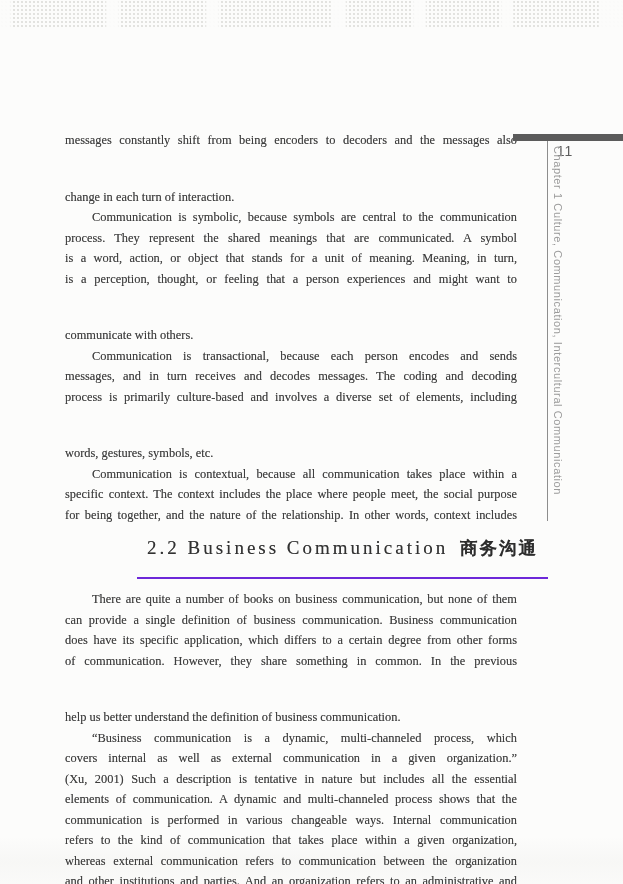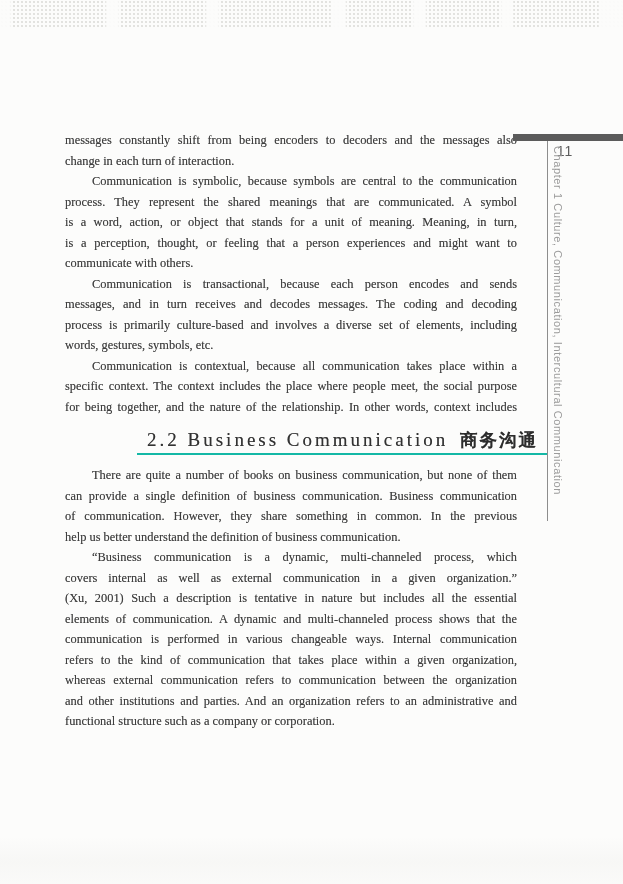--- a/index.html
+++ b/index.html
@@ -32,27 +32,27 @@
     position:absolute;left:65px;top:130px;width:452px;
     color:#3e3e3e;font-size:12.4px;
     text-shadow:0 0 .5px rgba(70,70,70,.55);
   }
   .para{margin:0;}
   .jline{
     height:20.5px;line-height:20.5px;
     text-align:justify;text-align-last:justify;
     overflow:hidden;white-space:nowrap0;
   }
-  .jline.plast{text-align-last:left;}
+  .jline.plast{text-align-last:left;margin-top:36px;}
   .jline.indent{text-indent:27px;}
   
   .section-heading{
     position:relative;
     margin:11px 0 10px 72px;width:411px;
-    padding-bottom:1px;border-bottom:2px solid #14b8a6;
+    padding-bottom:17px;border-bottom:2px solid #6d28d9;
     text-align:center;font-weight:normal;white-space:nowrap;
   }
   .h-en{font-size:19px;letter-spacing:3px;color:#323232;}
   .h-zh{
     font-size:17.5px;font-weight:bold;letter-spacing:2px;margin-left:7px;
     color:#2c2c2c;font-family:"Liberation Sans", sans-serif;
   }
   
   .accent-bar{position:absolute;left:513px;top:134px;width:110px;height:7px;background:#5b5b5b;}
   .side-rule{position:absolute;left:547px;top:141px;width:1px;height:380px;background:#8d8d8d;}
@@ -104,20 +104,21 @@
     </div>
 
     <h2 class="section-heading">
       <span class="h-en">2.2 Business Communication</span>
       <span class="h-zh">商务沟通</span>
     </h2>
 
     <div class="para">
       <div class="jline indent">There are quite a number of books on business communication, but none of them</div>
       <div class="jline">can provide a single definition of business communication. Business communication</div>
+      <div class="jline">does have its specific application, which differs to a certain degree from other forms</div>
       <div class="jline">of communication. However, they share something in common. In the previous</div>
       <div class="jline plast">help us better understand the definition of business communication.</div>
     </div>
 
     <div class="para">
       <div class="jline indent">“Business communication is a dynamic, multi-channeled process, which</div>
       <div class="jline">covers internal as well as external communication in a given organization.”</div>
       <div class="jline">(Xu, 2001) Such a description is tentative in nature but includes all the essential</div>
       <div class="jline">elements of communication. A dynamic and multi-channeled process shows that the</div>
       <div class="jline">communication is performed in various changeable ways. Internal communication</div>

